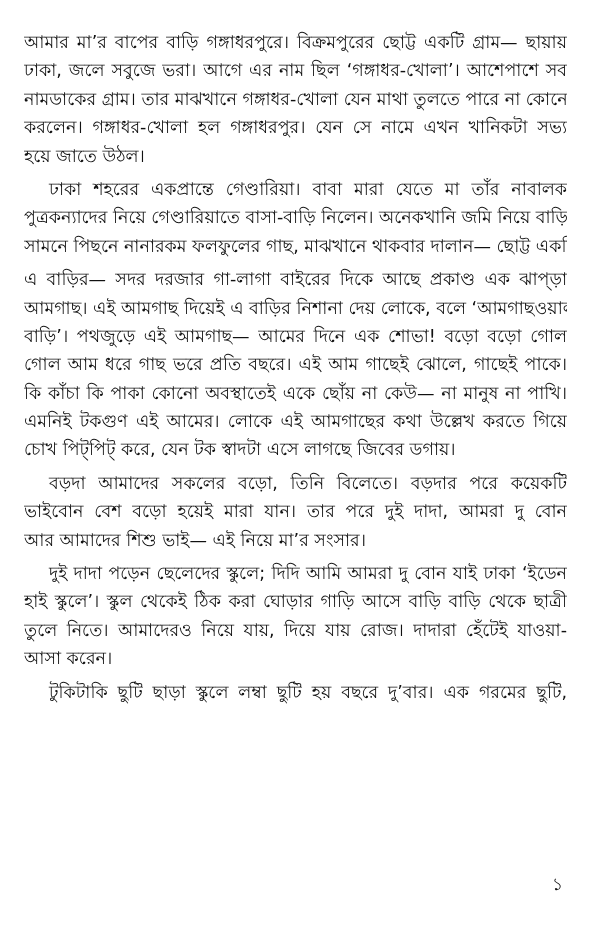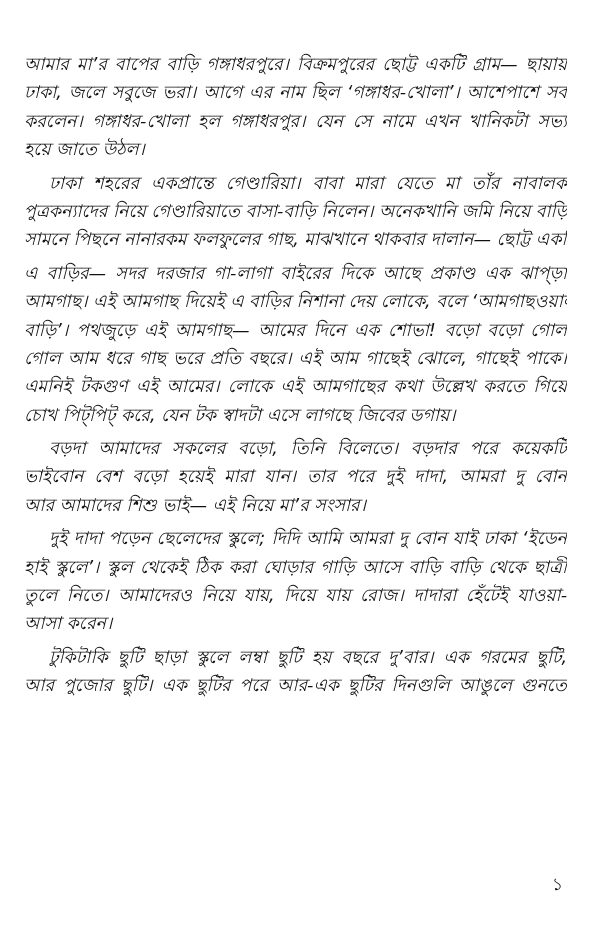--- a/index.html
+++ b/index.html
@@ -11,23 +11,22 @@
       width: 600px;
       height: 932px;
       position: relative;
       overflow: hidden;
       font-family: "DejaVu Sans", "Liberation Sans", sans-serif;
       color: #111111;
     }
     .page {
       position: absolute;
       left: 24px;
-      top: 50px;
+      top: 28px;
       width: 543px;
-      font-style: italic;
     }
     .para {
       margin: 0 0 5px 0;
     }
     .line {
       display: block;
       height: 28.4px;
       line-height: 28.4px;
       font-size: 17.5px;
       white-space: nowrap;
@@ -52,52 +51,53 @@
     }
   </style>
 </head>
 <body>
 
 <div class="page">
 
   <div class="para">
     <span class="line">আমার মা’র বাপের বাড়ি গঙ্গাধরপুরে। বিক্রমপুরের ছোট্ট একটি গ্রাম— ছায়ায়</span>
     <span class="line">ঢাকা, জলে সবুজে ভরা। আগে এর নাম ছিল ‘গঙ্গাধর-খোলা’। আশেপাশে সব</span>
+    <span class="line">নামডাকের গ্রাম। তার মাঝখানে গঙ্গাধর-খোলা যেন মাথা তুলতে পারে না কোনো</span>
     <span class="line">করলেন। গঙ্গাধর-খোলা হল গঙ্গাধরপুর। যেন সে নামে এখন খানিকটা সভ্য</span>
     <span class="line last">হয়ে জাতে উঠল।</span>
   </div>
 
   <div class="para">
     <span class="line indent">ঢাকা শহরের একপ্রান্তে গেণ্ডারিয়া। বাবা মারা যেতে মা তাঁর নাবালক</span>
     <span class="line">পুত্রকন্যাদের নিয়ে গেণ্ডারিয়াতে বাসা-বাড়ি নিলেন। অনেকখানি জমি নিয়ে বাড়ি;</span>
     <span class="line">সামনে পিছনে নানারকম ফলফুলের গাছ, মাঝখানে থাকবার দালান— ছোট্ট একটি</span>
   </div>
 
   <div class="para">
     <span class="line">এ বাড়ির— সদর দরজার গা-লাগা বাইরের দিকে আছে প্রকাণ্ড এক ঝাপ্‌ড়া</span>
     <span class="line">আমগাছ। এই আমগাছ দিয়েই এ বাড়ির নিশানা দেয় লোকে, বলে ‘আমগাছওয়ালা</span>
     <span class="line">বাড়ি’। পথজুড়ে এই আমগাছ— আমের দিনে এক শোভা! বড়ো বড়ো গোল</span>
     <span class="line">গোল আম ধরে গাছ ভরে প্রতি বছরে। এই আম গাছেই ঝোলে, গাছেই পাকে।</span>
+    <span class="line">কি কাঁচা কি পাকা কোনো অবস্থাতেই একে ছোঁয় না কেউ— না মানুষ না পাখি।</span>
     <span class="line">এমনিই টকগুণ এই আমের। লোকে এই আমগাছের কথা উল্লেখ করতে গিয়ে</span>
     <span class="line last">চোখ পিট্‌পিট্‌ করে, যেন টক স্বাদটা এসে লাগছে জিবের ডগায়।</span>
   </div>
 
   <div class="para">
     <span class="line indent">বড়দা আমাদের সকলের বড়ো, তিনি বিলেতে। বড়দার পরে কয়েকটি</span>
     <span class="line">ভাইবোন বেশ বড়ো হয়েই মারা যান। তার পরে দুই দাদা, আমরা দু বোন</span>
     <span class="line last">আর আমাদের শিশু ভাই— এই নিয়ে মা’র সংসার।</span>
   </div>
 
   <div class="para">
     <span class="line indent">দুই দাদা পড়েন ছেলেদের স্কুলে; দিদি আমি আমরা দু বোন যাই ঢাকা ‘ইডেন</span>
     <span class="line">হাই স্কুলে’। স্কুল থেকেই ঠিক করা ঘোড়ার গাড়ি আসে বাড়ি বাড়ি থেকে ছাত্রী</span>
     <span class="line">তুলে নিতে। আমাদেরও নিয়ে যায়, দিয়ে যায় রোজ। দাদারা হেঁটেই যাওয়া-</span>
     <span class="line last">আসা করেন।</span>
   </div>
 
   <div class="para">
     <span class="line indent">টুকিটাকি ছুটি ছাড়া স্কুলে লম্বা ছুটি হয় বছরে দু’বার। এক গরমের ছুটি,</span>
-    <span class="line">আর পুজোর ছুটি। এক ছুটির পরে আর-এক ছুটির দিনগুলি আঙুলে গুনতে</span>
   </div>
 
 </div>
 
 <div class="page-number">১</div>
 
 </body></html>

